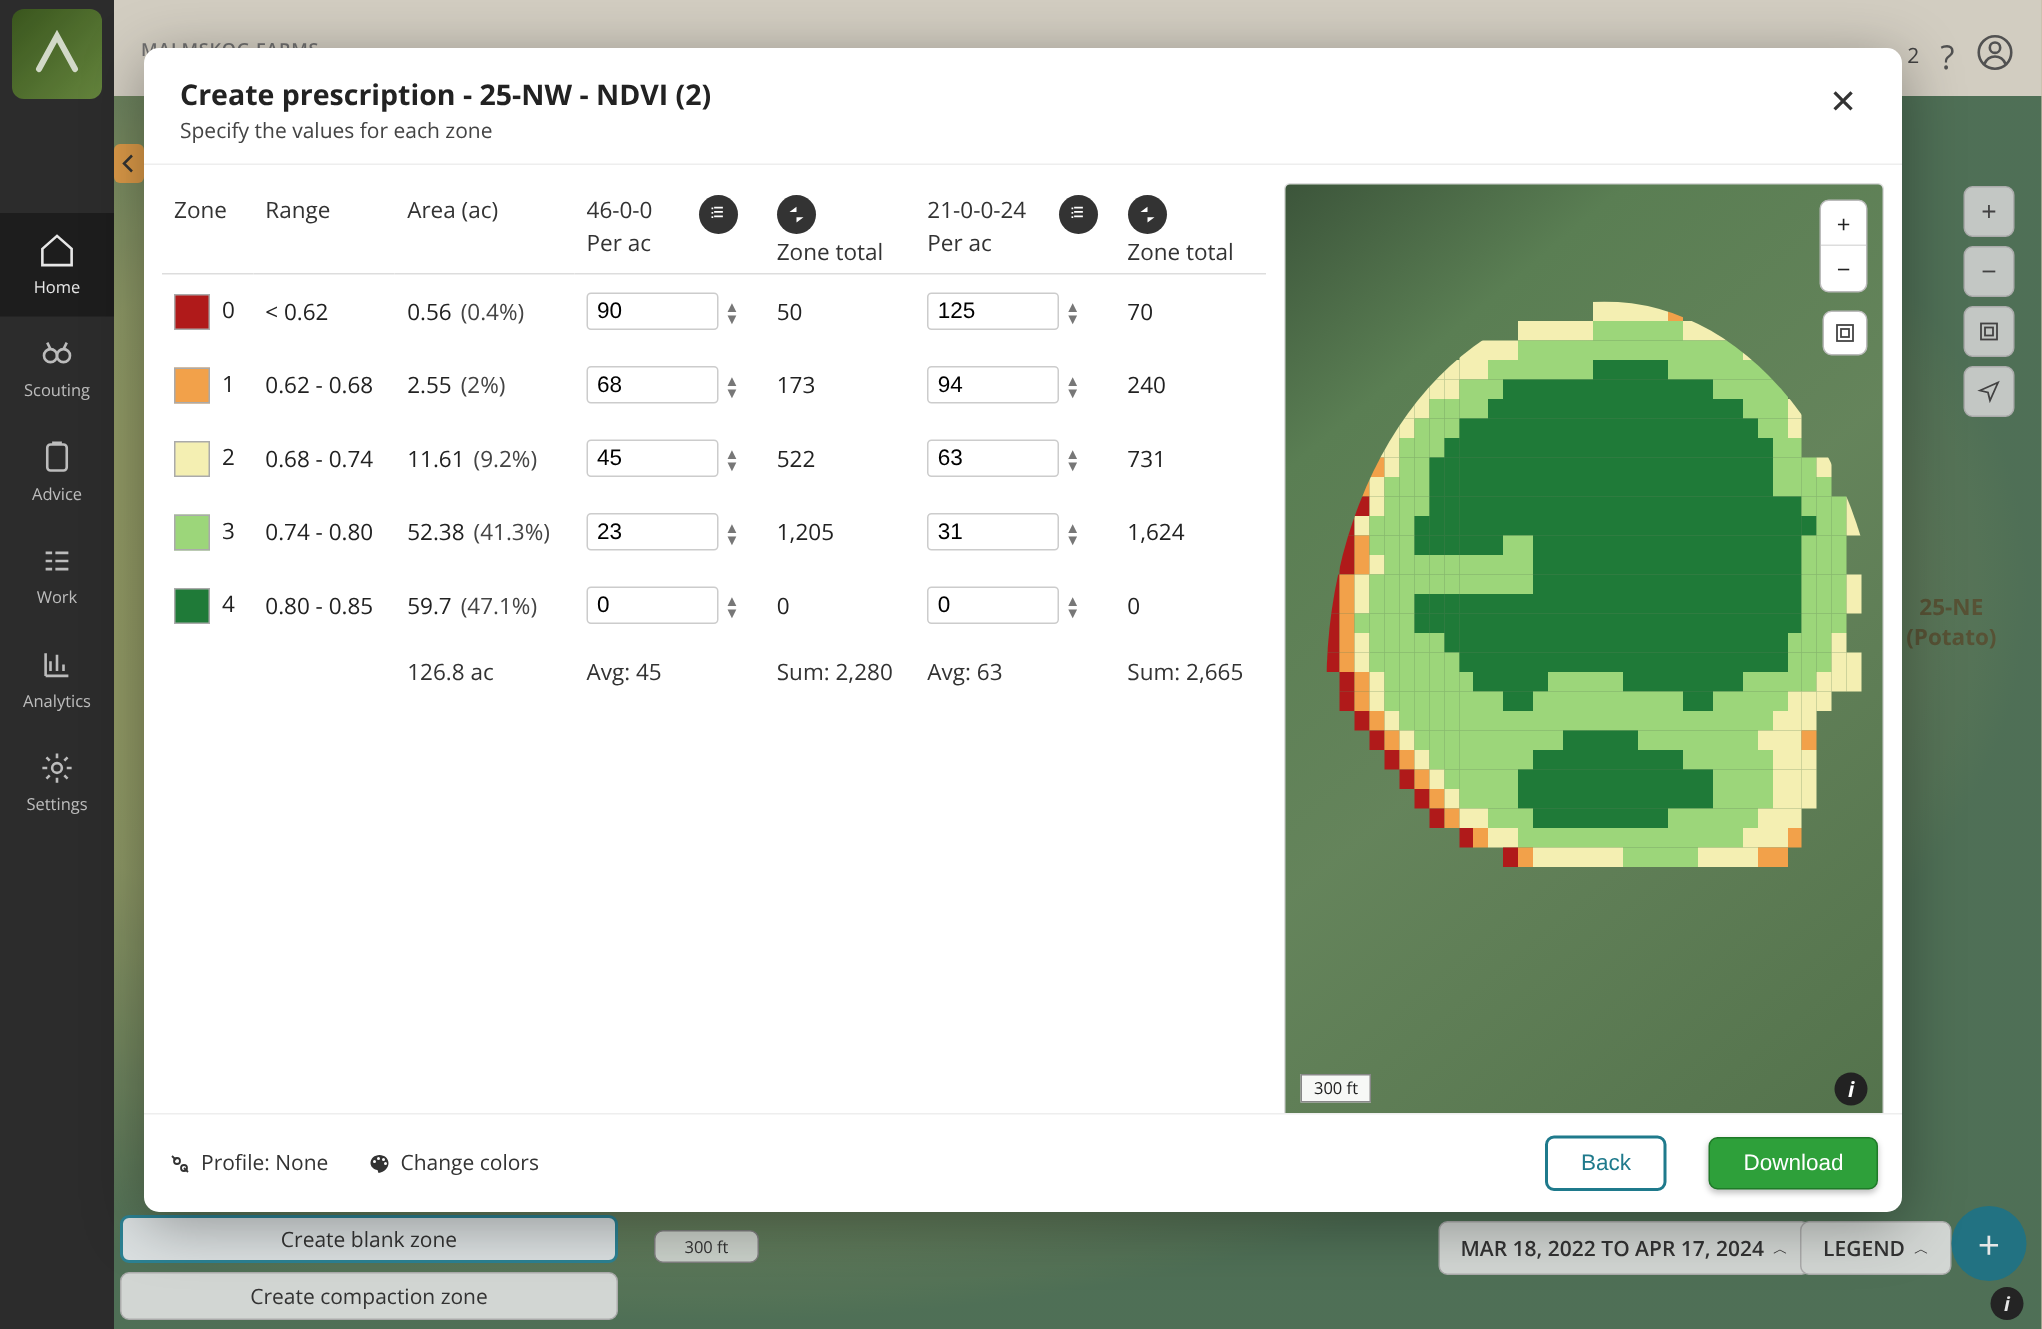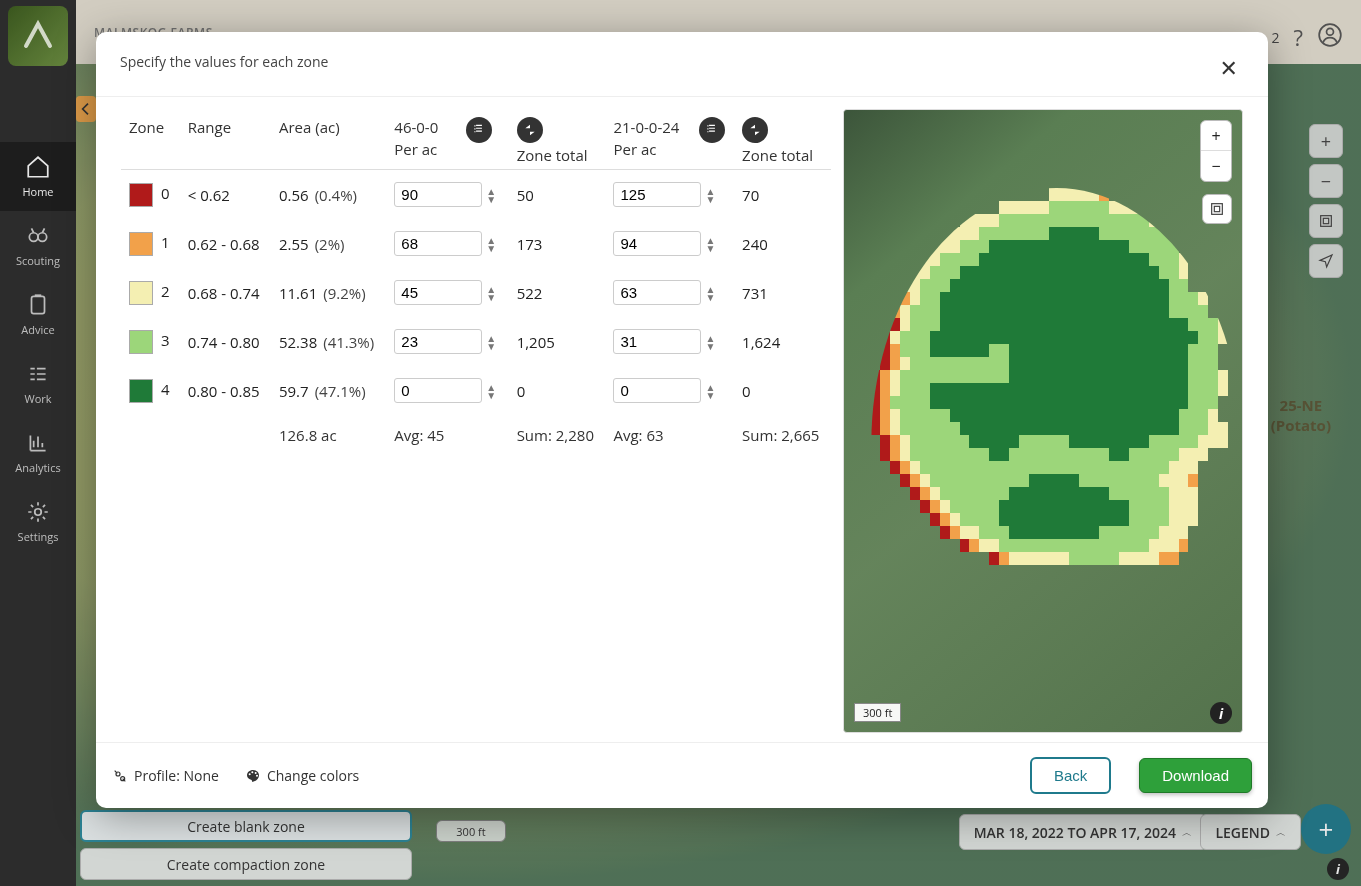--- a/index.html
+++ b/index.html
@@ -142,21 +142,21 @@
     display: flex; align-items: flex-start;
   }
   .modal-title { font-size: 19px; font-weight: 700; }
   .modal-sub { font-size: 14px; color: #444; margin-top: 2px; }
   .modal-close {
     margin-left: auto; cursor: pointer;
     font-size: 22px; color: #333; padding: 2px 6px;
   }
 
   .modal-body {
-    flex: 1; display: flex; padding: 12px 25px; gap: 12px;
+    flex: 1; display: flex; padding: 12px 12px; gap: 12px;
     overflow: hidden;
   }
 
   .table-area { flex: 1; overflow: auto; }
   table.presc {
     border-collapse: collapse; width: 100%;
     font-size: 15px;
   }
   table.presc thead th {
     text-align: left; font-weight: 400; color: #333;
@@ -383,20 +383,21 @@
   </div>
 </div>
 <div class="bg-fab">+</div>
 <div class="bg-info">i</div>
 
 <div class="modal-overlay"></div>
 
 <div class="modal">
   <div class="modal-header">
     <div>
+      <div class="modal-title">Create prescription - 25-NW - NDVI (2)</div>
       <div class="modal-sub">Specify the values for each zone</div>
     </div>
     <div class="modal-close">✕</div>
   </div>
 
   <div class="modal-body">
 
     <div class="table-area">
       <table class="presc">
         <thead>

